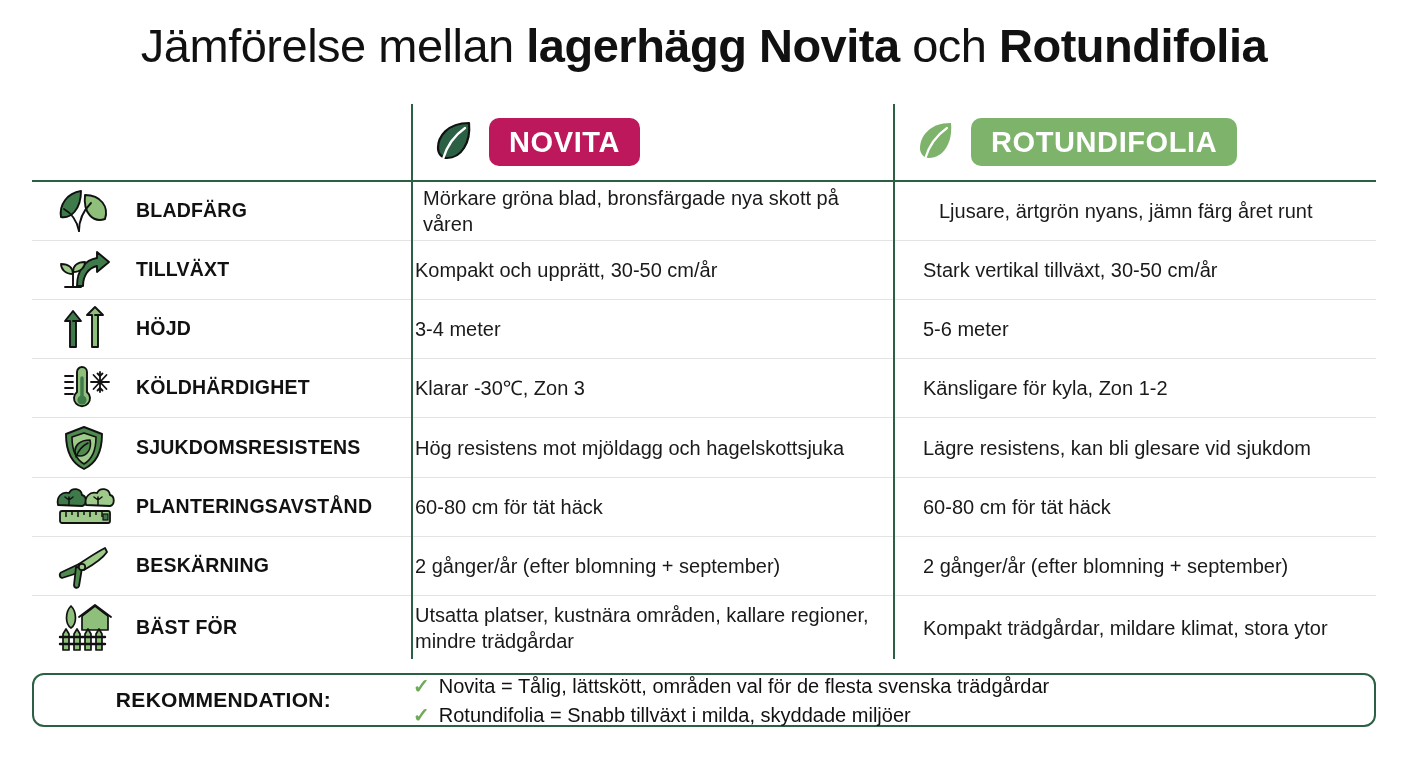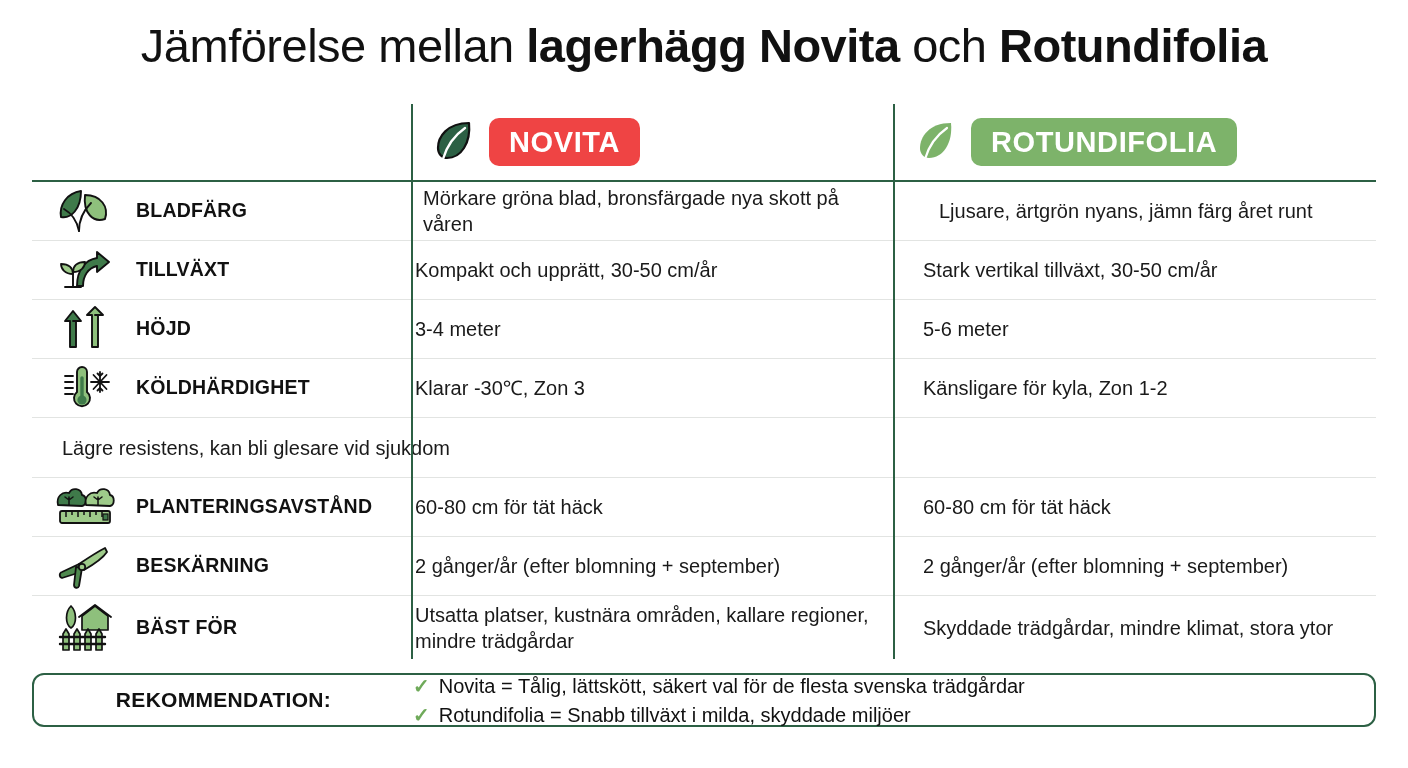--- a/index.html
+++ b/index.html
@@ -36,21 +36,21 @@
   .badge-wrap { display: flex; align-items: center; gap: 10px; padding-left: 18px; }
   .badge {
     border-radius: 10px;
     height: 48px;
     display: flex; align-items: center;
     padding: 0 20px;
     color: #ffffff;
     font-size: 29px; font-weight: 700;
     letter-spacing: 0.6px;
   }
-  .badge-novita { background: #ef4444; }
+  .badge-novita { background: #be185d; }
   .badge-rotundifolia { background: #7db36a; }
 
   
   .body-row { border-top: 1.4px solid #e2e4e2; }
   .body-row.first { border-top: 2px solid #2c6044; gap: 8px; }
 
   .icon-cell {
     width: 104px; flex: 0 0 104px;
     display: flex; align-items: center; justify-content: center;
   }
@@ -206,20 +206,34 @@
       </div>
       <div class="col-a">
           <span class="cell-text">Klarar -30℃, Zon 3</span>
         </div>
       <div class="col-b">
           <span class="cell-text">Känsligare för kyla, Zon 1-2</span>
         </div>
     </div>
 
     <div class="row body-row" style="height:60px;">
+      <div class="col-label">
+        <div class="icon-cell">
+          <svg width="58" height="48" viewBox="0 0 58 48">
+            <path d="M29 3 L47 10 C47 28 40 40 29 45 C18 40 11 28 11 10 Z" fill="#4f8a4f" stroke="#111" stroke-width="1.9" stroke-linejoin="round"></path>
+            <path d="M29 9 L41 13 C41 27 36 36 29 40 C22 36 17 27 17 13 Z" fill="#9ecb8a" stroke="#111" stroke-width="1.6" stroke-linejoin="round"></path>
+            <path d="M35 16 C24 16 20 22 20 27 C20 30 22 32 25 32 C32 32 37 25 35 16 Z" fill="#4f8a4f" stroke="#111" stroke-width="1.6" stroke-linejoin="round"></path>
+            <path d="M33 19 C27 22 23 27 21 33" fill="none" stroke="#111" stroke-width="1.5" stroke-linecap="round"></path>
+          </svg>
+        </div>
+        <span class="label-text">SJUKDOMSRESISTENS</span>
+      </div>
+      <div class="col-a">
+          <span class="cell-text">Hög resistens mot mjöldagg och hagelskottsjuka</span>
+        </div>
       <div class="col-b">
           <span class="cell-text">Lägre resistens, kan bli glesare vid sjukdom</span>
         </div>
     </div>
 
     <div class="row body-row" style="height:59px;">
       <div class="col-label">
         <div class="icon-cell">
           <svg width="64" height="48" viewBox="0 0 64 48">
             <path d="M6 22 C4 14 10 8 17 10 C20 4 29 5 30 12 C35 13 35 22 30 23 Z" fill="#3f7a4a" stroke="#111" stroke-width="1.8" stroke-linejoin="round"></path>
@@ -276,32 +290,32 @@
             </g>
             <path d="M5 35 L50 35 M5 42 L50 42" stroke="#111" stroke-width="2.4" stroke-linecap="round"></path>
           </svg>
         </div>
         <span class="label-text">BÄST FÖR</span>
       </div>
       <div class="col-a">
           <span class="cell-text">Utsatta platser, kustnära områden, kallare regioner, mindre trädgårdar</span>
         </div>
       <div class="col-b">
-          <span class="cell-text">Skyddade trädgårdar, mindre klimat, stora ytor</span>
+          <span class="cell-text">Kompakt trädgårdar, mildare klimat, stora ytor</span>
         </div>
     </div>
 
   </div>
 
   <div class="rec-box">
     <div class="rec-title">REKOMMENDATION:</div>
     <div class="rec-lines">
       <div class="rec-line">
         <span class="check">✓</span>
-        <span>Novita = Tålig, lättskött, säkert val för de flesta svenska trädgårdar</span>
+        <span>Novita = Tålig, lättskött, områden val för de flesta svenska trädgårdar</span>
       </div>
       <div class="rec-line">
         <span class="check">✓</span>
         <span>Rotundifolia = Snabb tillväxt i milda, skyddade miljöer</span>
       </div>
     </div>
   </div>
 
 </div>
 

